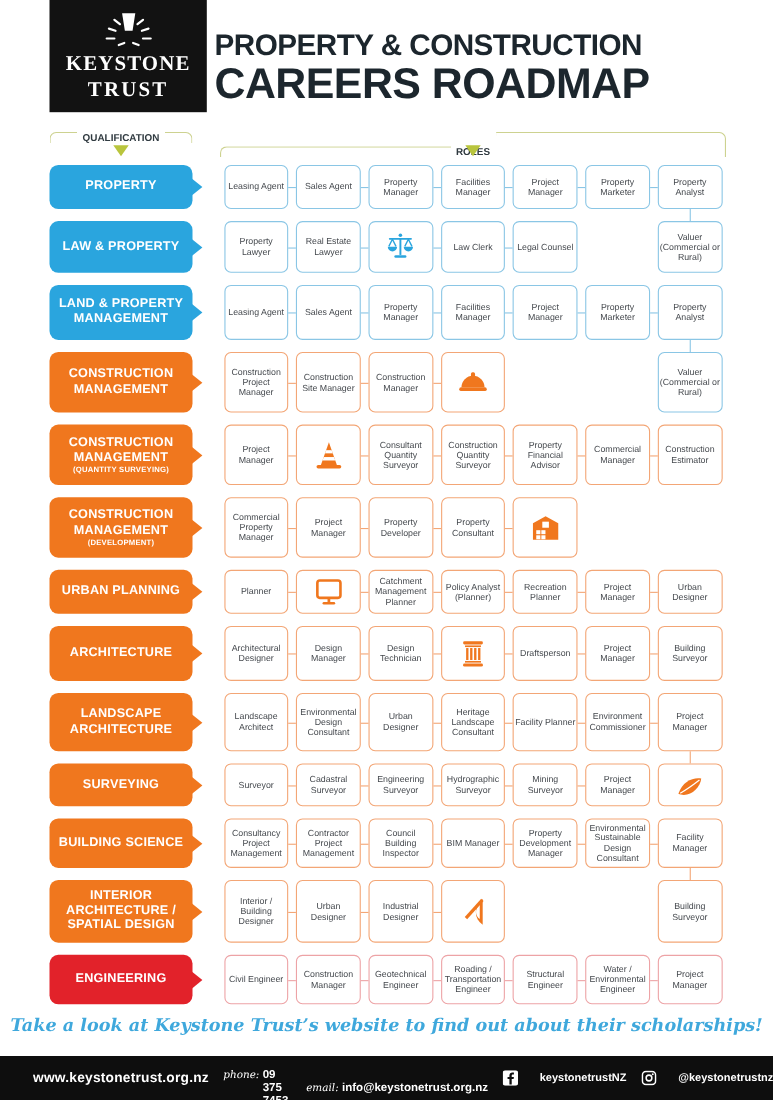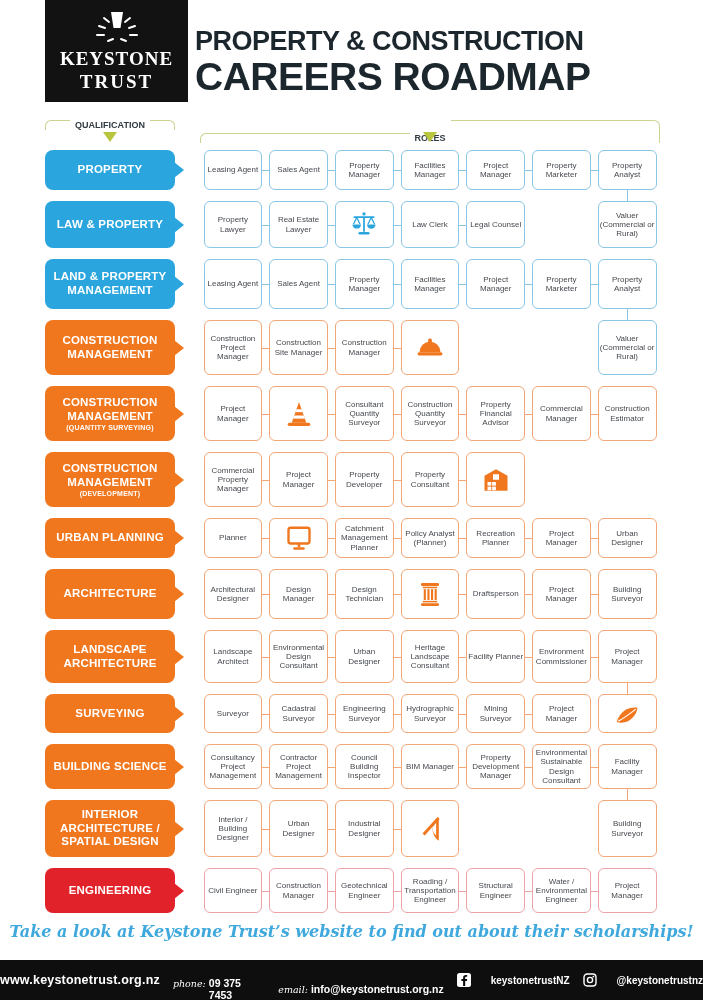--- a/index.html
+++ b/index.html
@@ -70,21 +70,21 @@
         display:flex;align-items:center;justify-content:center;text-align:center;
         font-size:8px;line-height:1.15;color:#45494e;padding:2px 1px;box-sizing:border-box;}
   .icon-box{color:var(--qc);}
   .icon-box svg{display:block;}
 
   
   .scholar{position:absolute;left:0;right:0;top:922px;text-align:center;
         font-family:"DejaVu Serif",serif;font-style:italic;font-weight:bold;
         font-size:16px;color:var(--script-blue);}
   footer.bar{position:absolute;left:0;right:0;bottom:0;height:40px;background:#0e0e0e;
-        display:flex;align-items:center;justify-content:center;gap:13px;color:#fff;}
+        display:flex;align-items:center;justify-content:center;gap:13px;color:#fff;padding-left:30px;}
   .f-url{font-size:12.5px;font-weight:bold;letter-spacing:.2px;}
   .f-pair{display:flex;align-items:baseline;gap:3px;}
   .f-lbl{font-family:"DejaVu Serif",serif;font-style:italic;font-size:9.5px;margin-top:18px;}
   .f-val{font-size:10.5px;font-weight:bold;}
   .f-social{display:flex;align-items:center;gap:20px;font-size:10px;font-weight:bold;}
 </style>
 </head>
 <body>
 
 <div class="page" style="--bracket: #CDD290; --arrow: #B9C53D; --script-blue: #3FA8DC; --title-dark: #1C262D;">

